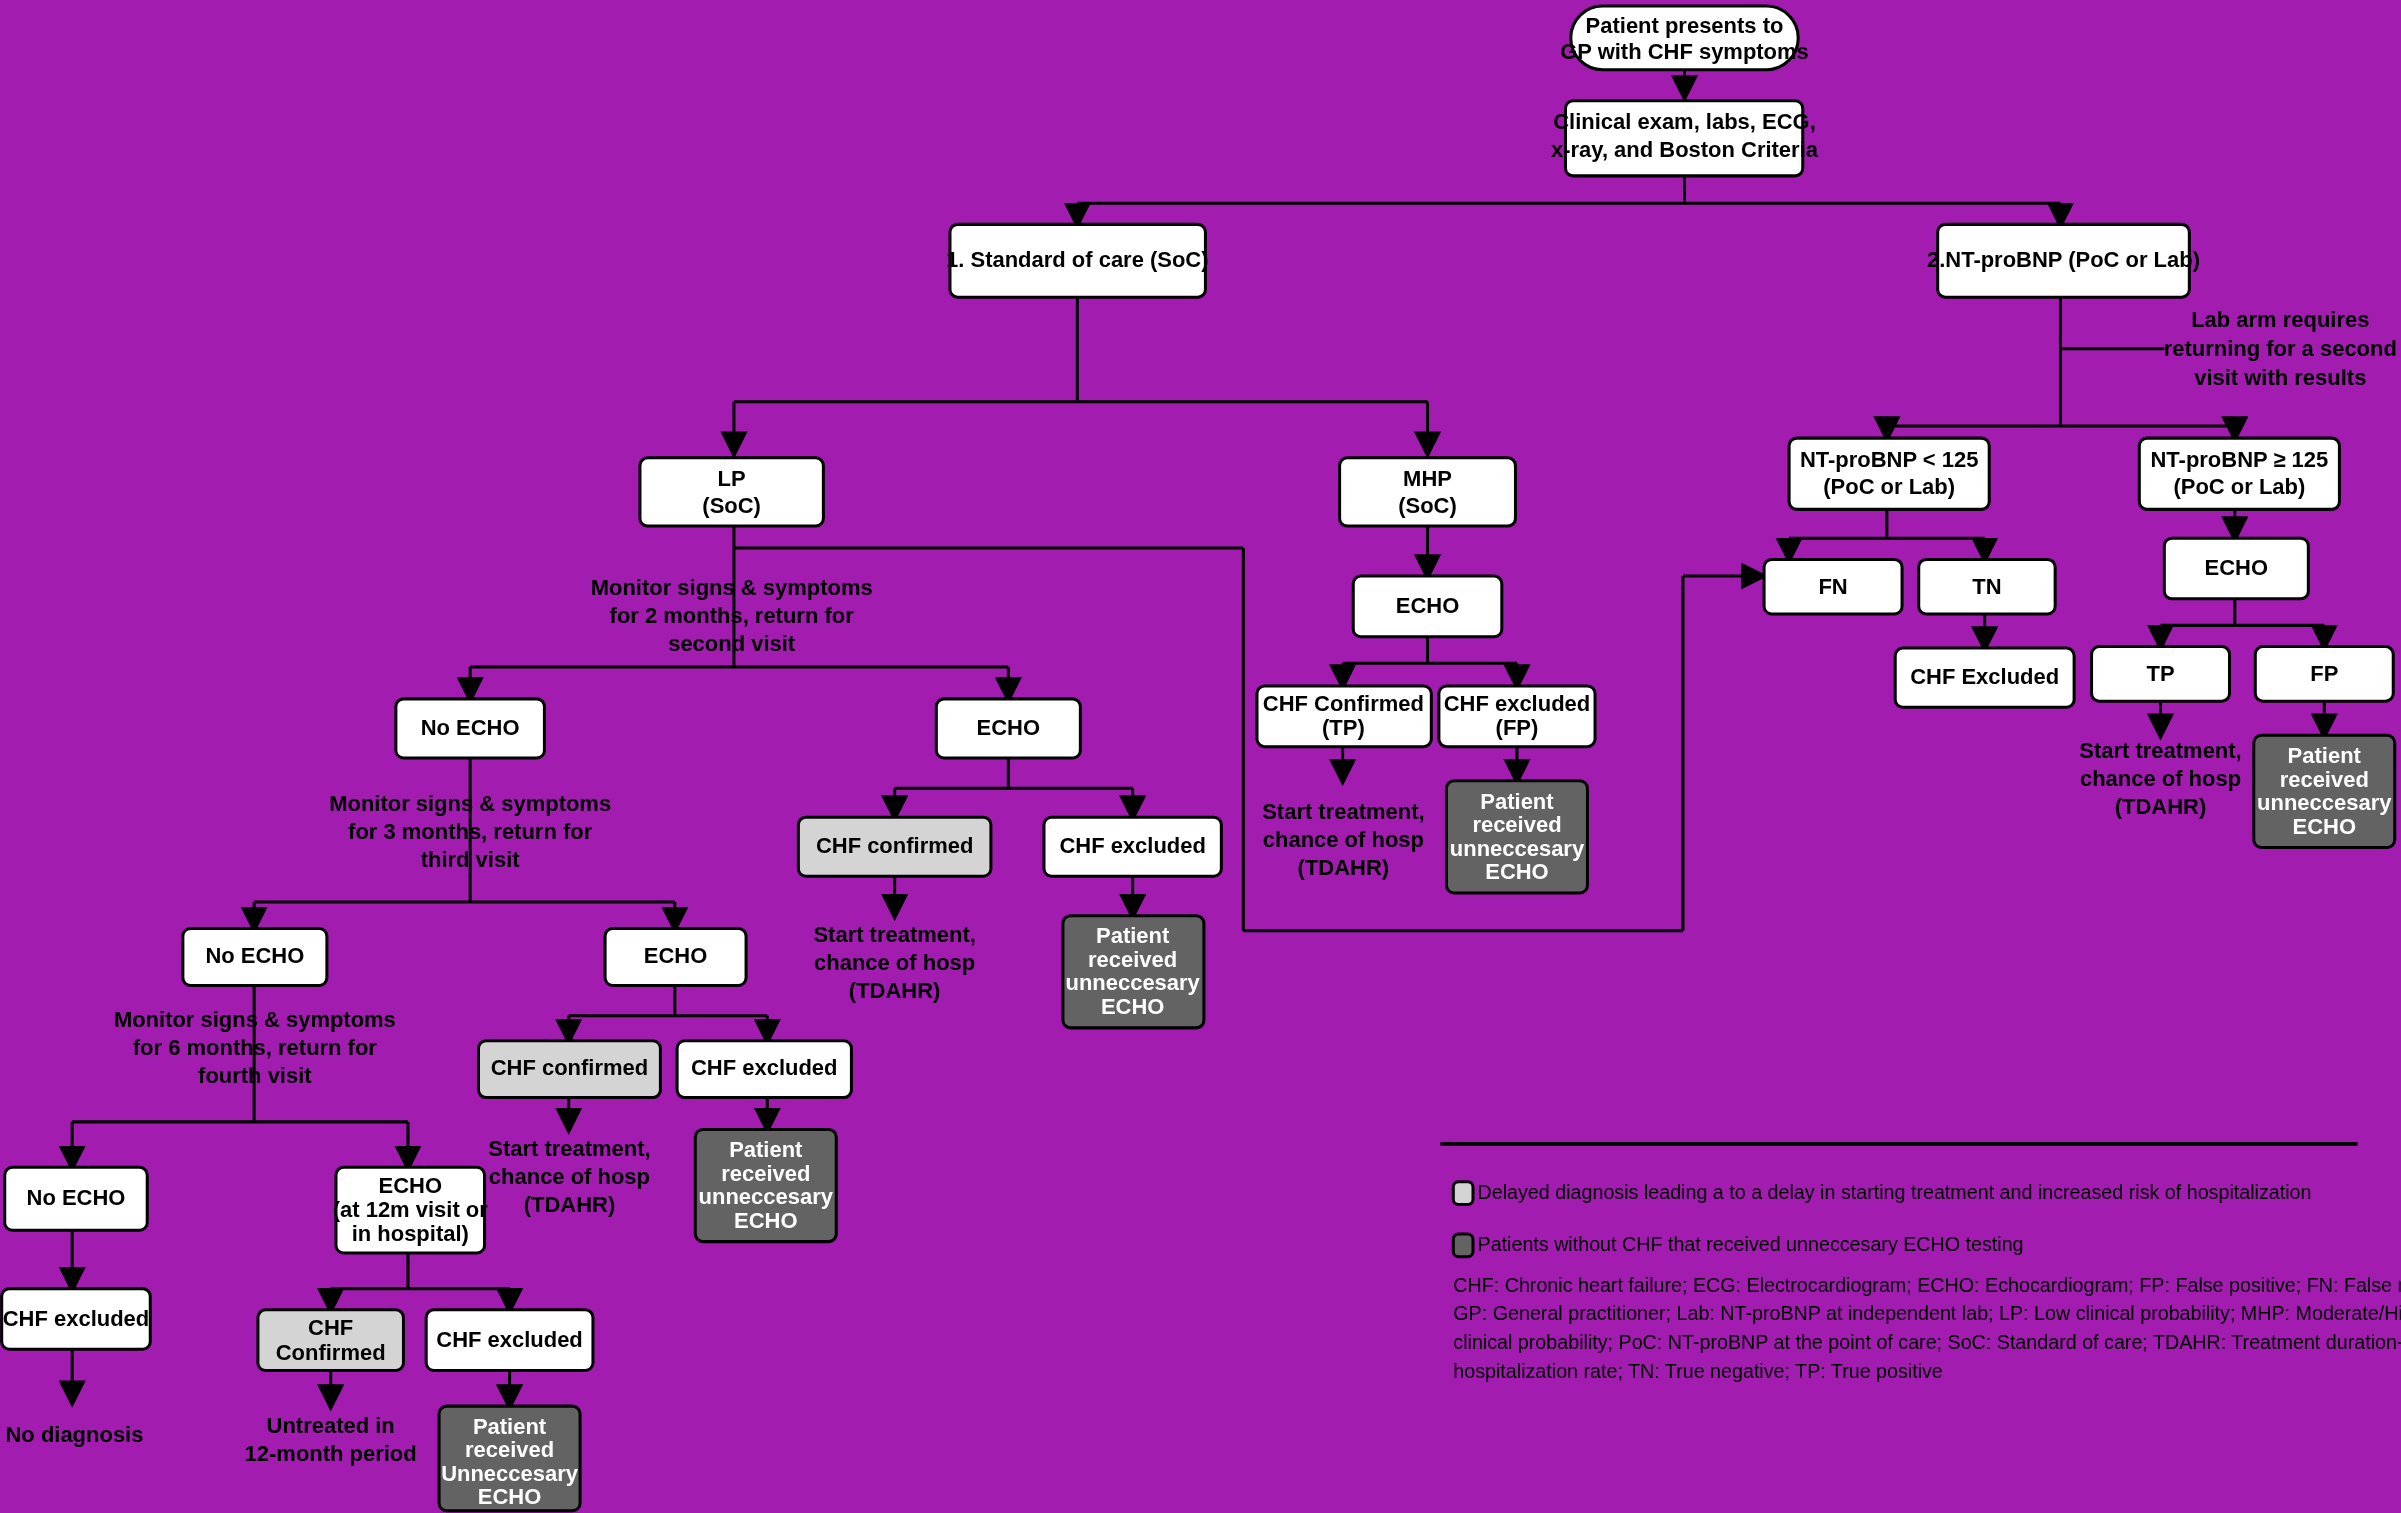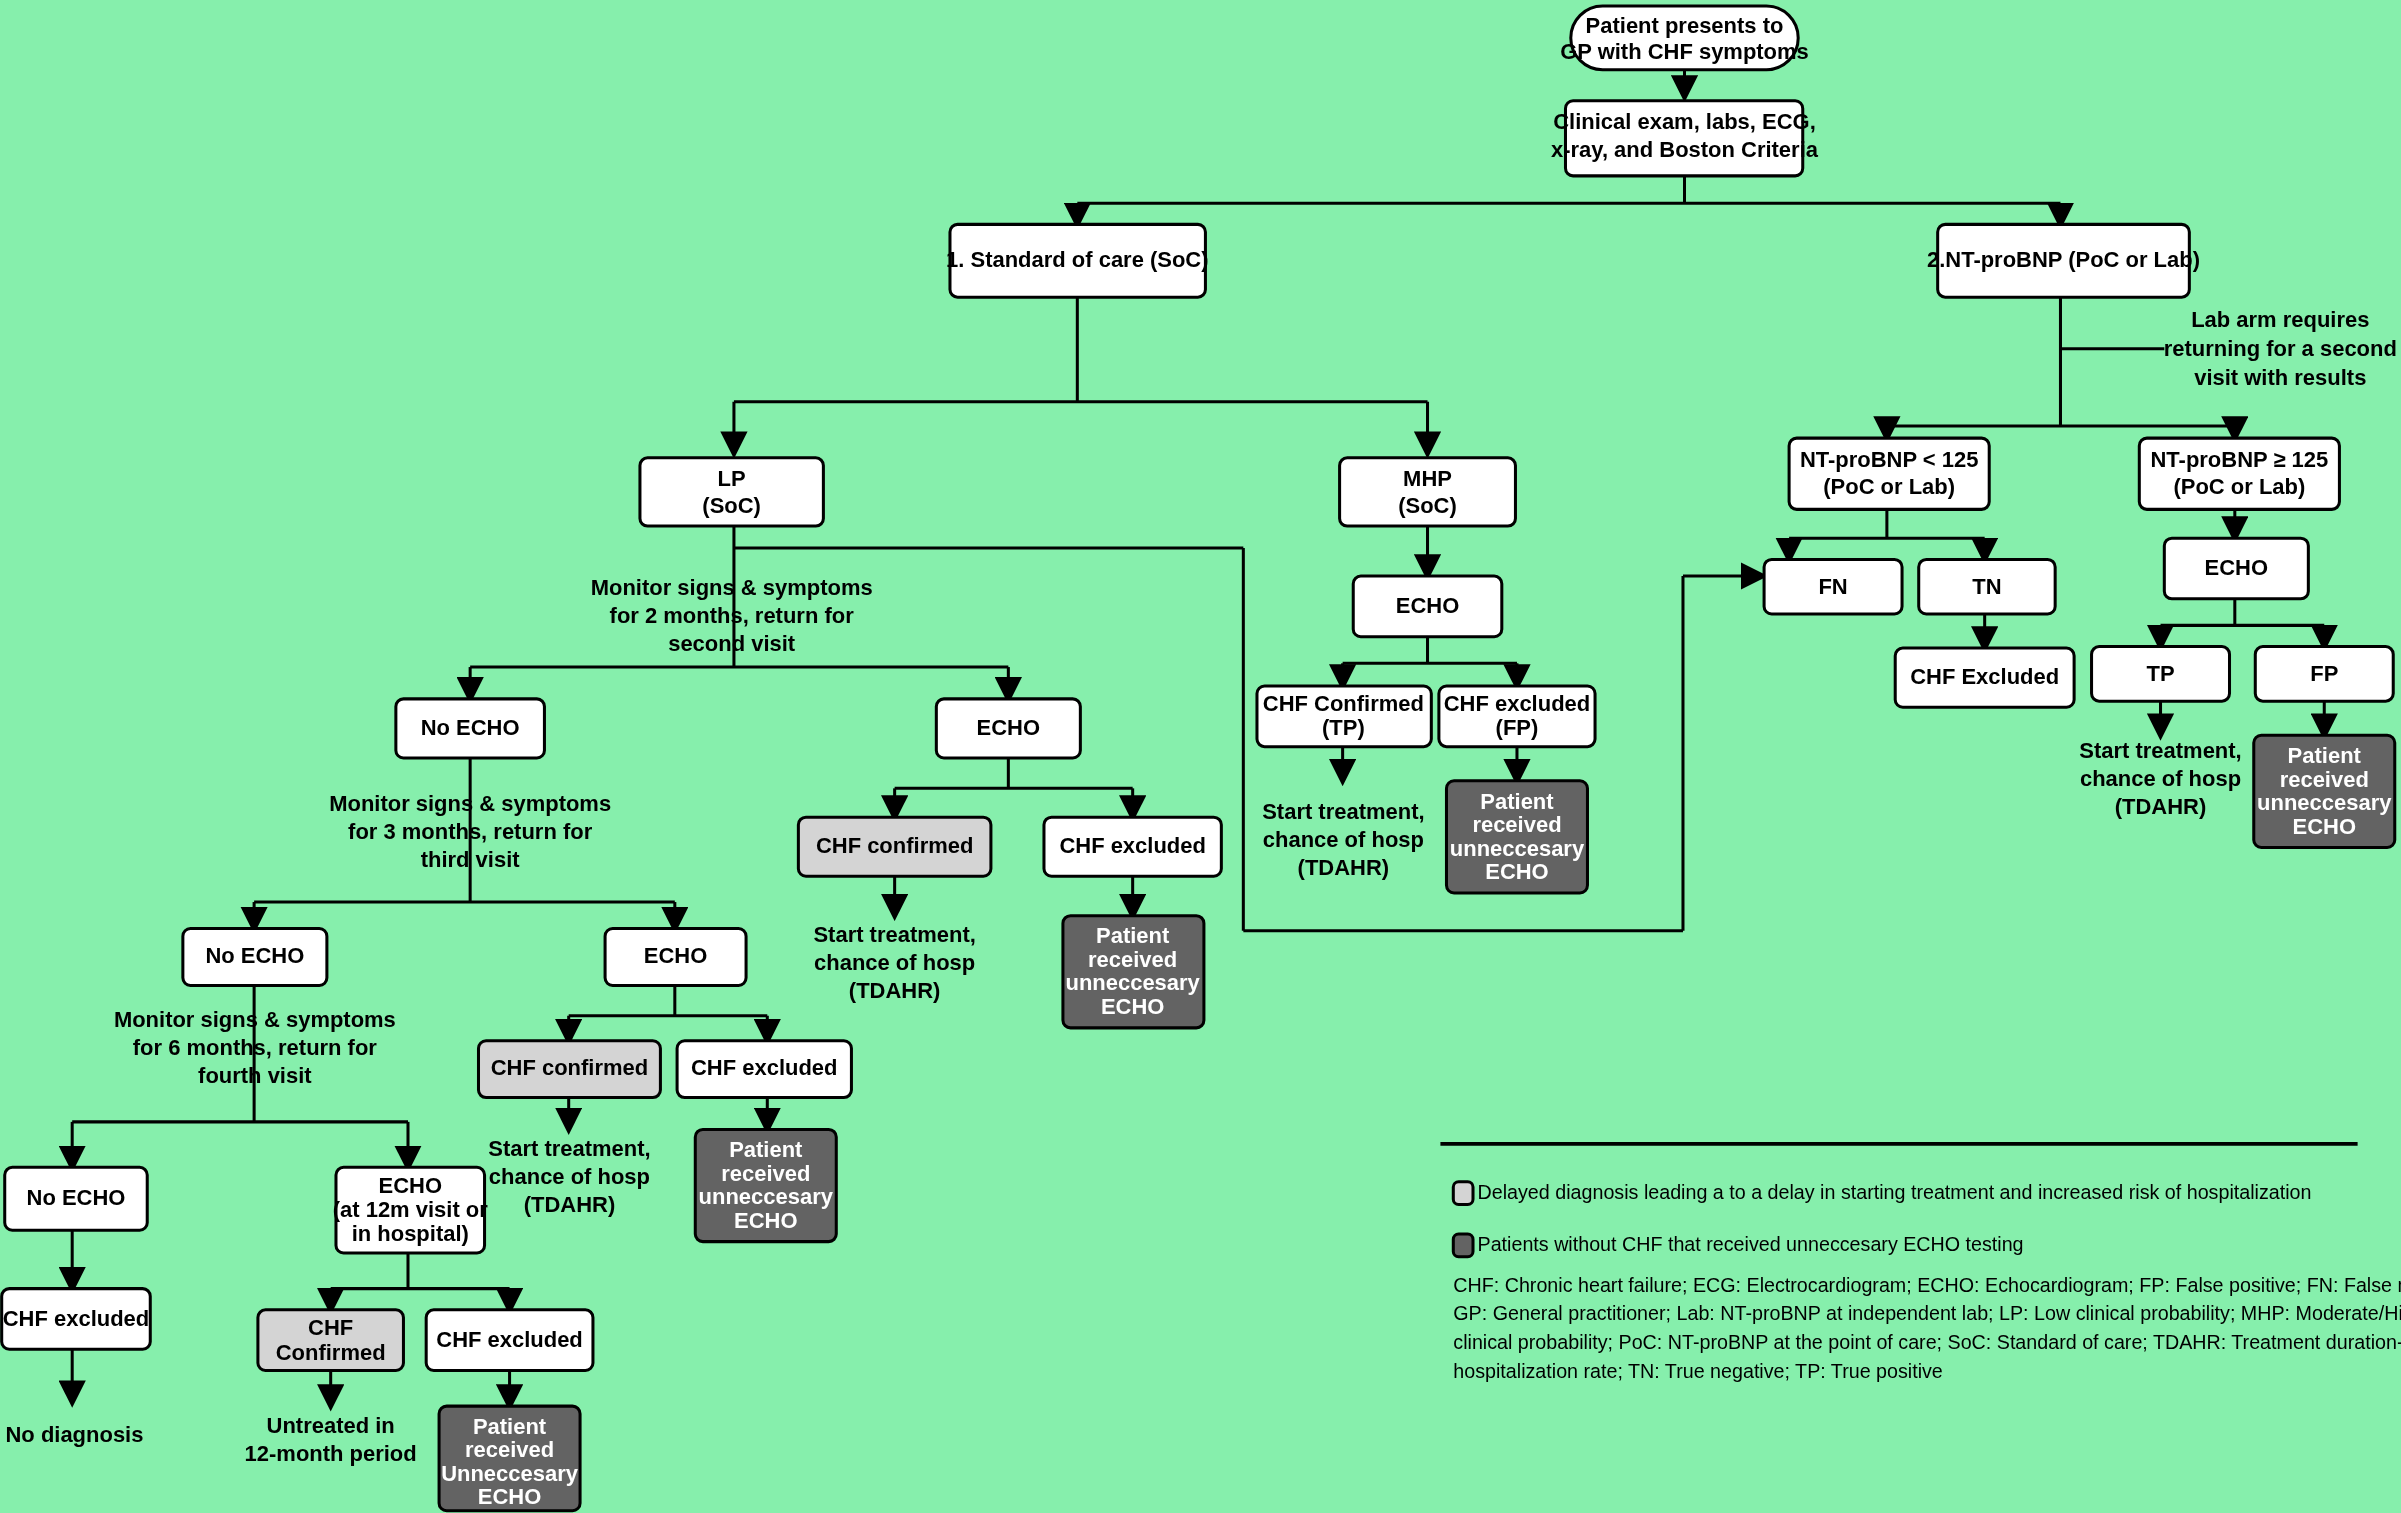--- a/index.html
+++ b/index.html
@@ -1,17 +1,17 @@
 <!DOCTYPE html>
 <html style="font-size:12px"><head>
 <meta charset="utf-8">
 <style>
   html,body{margin:0;padding:0;background:#ffffff;}
   body{font-family:"Liberation Sans", sans-serif;}
-  #page{position:relative;width:2401px;height:1513px;background:#86efac;overflow:hidden;}
+  #page{position:relative;width:2401px;height:1513px;background:#a21caf;overflow:hidden;}
   svg#flow{position:absolute;left:0;top:0;width:2401px;height:1513px;}
   .nodebox{fill:#ffffff;stroke:#000000;stroke-width:4;}
   .nodebox.grey-light{fill:#d4d4d4;}
   .nodebox.grey-dark{fill:#636363;}
   .ntext{font-family:"Liberation Sans", sans-serif;font-size:29px;font-weight:bold;fill:#000;text-anchor:middle;dominant-baseline:middle;}
   .ntext.light{fill:#ffffff;}
   .freetext{font-family:"Liberation Sans", sans-serif;font-size:29px;font-weight:bold;fill:#000;text-anchor:middle;}
   .edge{stroke:#000;stroke-width:4;fill:none;}
   .legend-line{stroke:#000;stroke-width:5;}
   .legend-sw{stroke:#000;stroke-width:4;}

